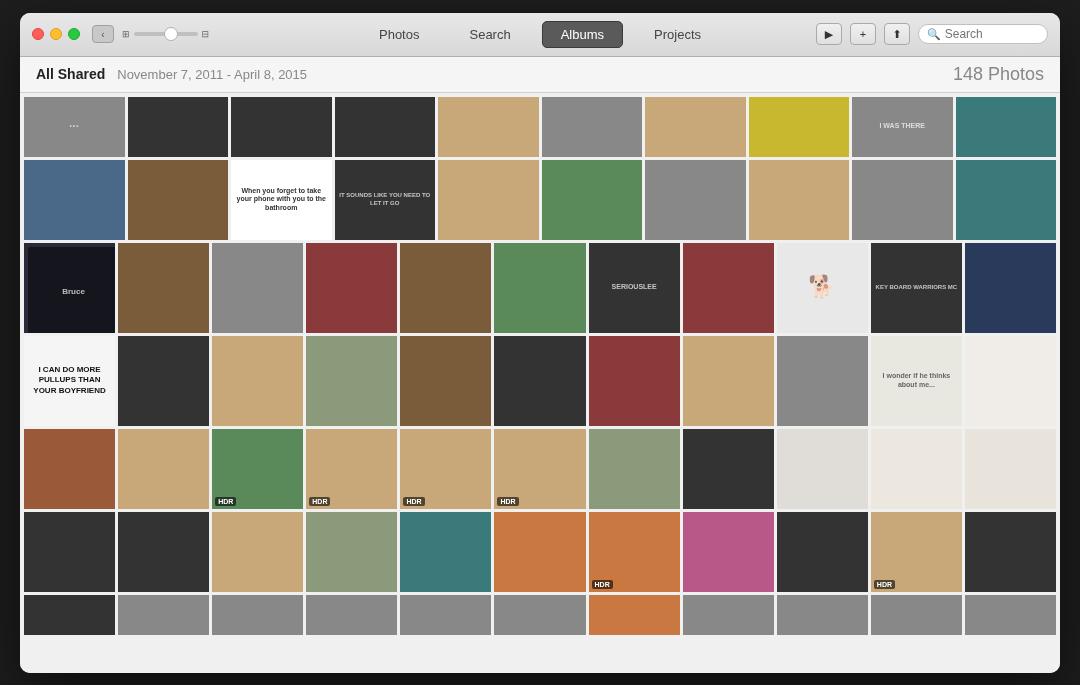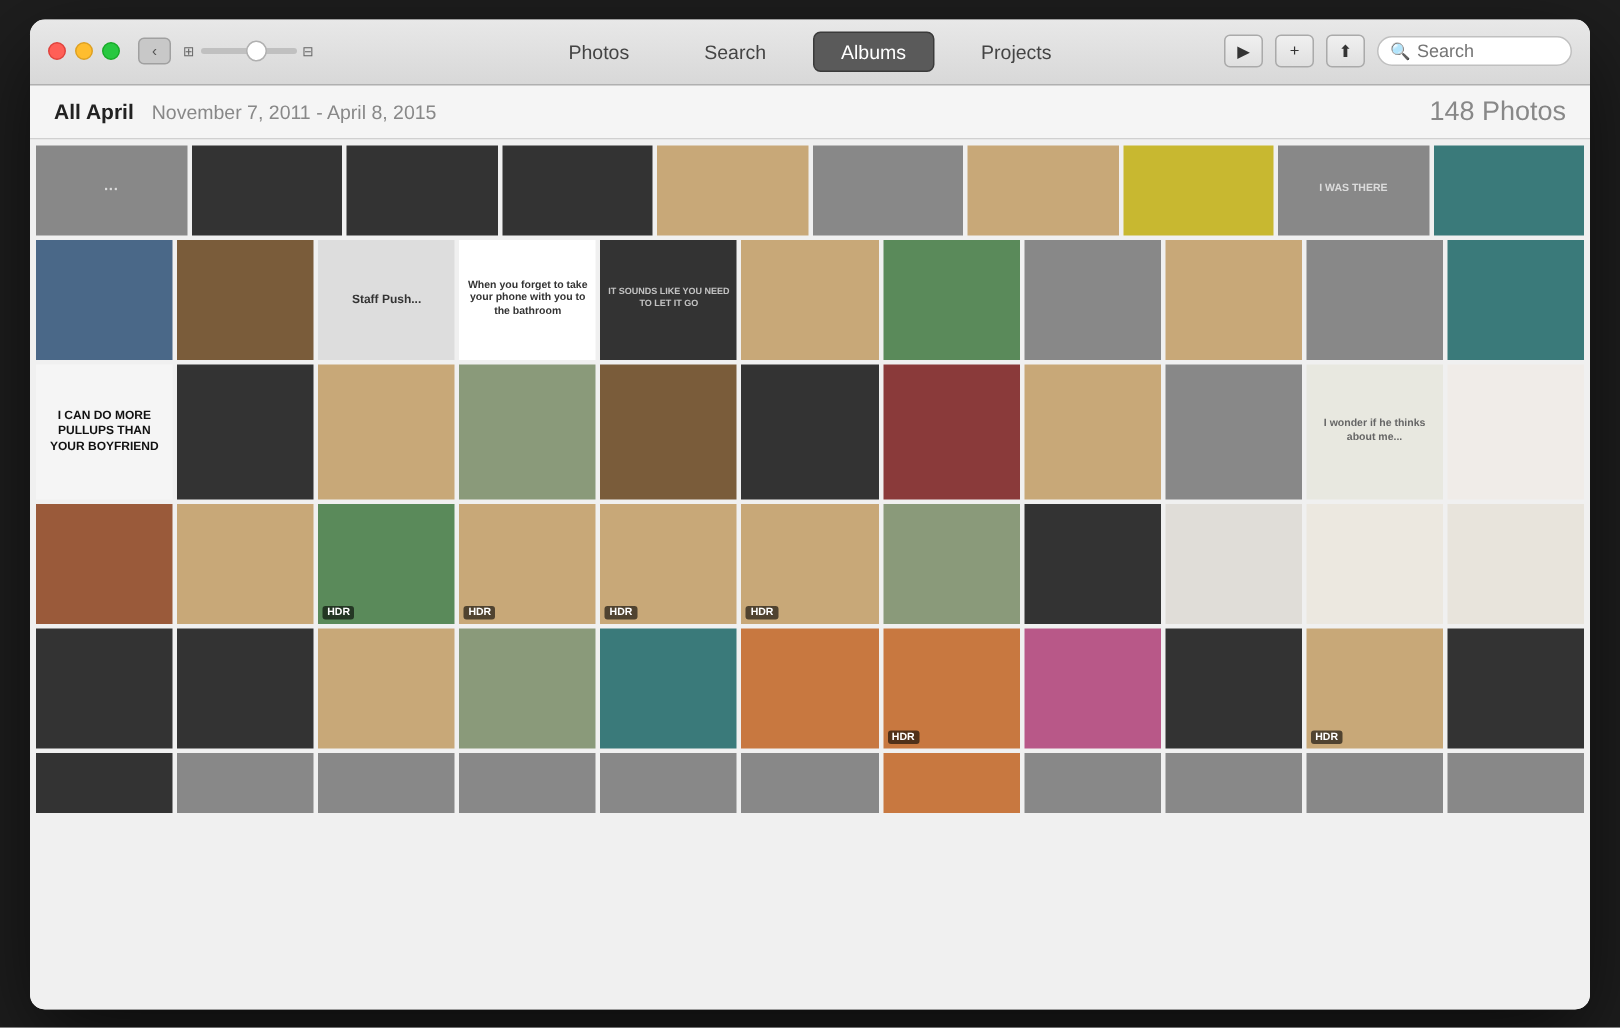--- a/index.html
+++ b/index.html
@@ -312,21 +312,21 @@
       <div class="toolbar-btn">+</div>
       <div class="toolbar-btn">⬆</div>
       <div class="search-box">
         <span class="search-icon-sym">🔍</span>
         <input type="text" placeholder="Search" style="">
       </div>
     </div>
   </div>
 
   <div class="subheader">
-    <span class="subheader-title">All April</span>
+    <span class="subheader-title">All Shared</span>
     <span class="subheader-date">November 7, 2011 - April 8, 2015</span>
     <span class="subheader-count">148 Photos</span>
   </div>
 
   <div class="photo-grid-container">
 
     <div class="photo-row" style="height: 60px;">
       <div class="photo-cell p-gray">
         <div class="photo-placeholder">···</div>
       </div>
@@ -339,37 +339,56 @@
       <div class="photo-cell p-yellow"></div>
       <div class="photo-cell p-gray">
         <div class="photo-placeholder" style="font-size:7px;">I WAS THERE</div>
       </div>
       <div class="photo-cell p-teal"></div>
     </div>
 
     <div class="photo-row" style="height: 80px;">
       <div class="photo-cell p-blue"></div>
       <div class="photo-cell p-brown"></div>
-      <div class="photo-cell p-white" style="background:#ddd;">
-        <div class="photo-placeholder" style="color:#333;font-size:8px;">Staff Push...</div>
-      </div>
       <div class="photo-cell p-meme-bg">
         <div class="photo-placeholder" style="font-size:7px;color:#333;">When you forget to take your phone with you to the bathroom</div>
       </div>
       <div class="photo-cell p-dark">
         <div class="photo-placeholder" style="font-size:6px;">IT SOUNDS LIKE YOU NEED TO LET IT GO</div>
       </div>
       <div class="photo-cell p-tan"></div>
       <div class="photo-cell p-green"></div>
       <div class="photo-cell p-gray"></div>
       <div class="photo-cell p-tan"></div>
       <div class="photo-cell p-gray"></div>
       <div class="photo-cell p-teal"></div>
     </div>
 
+    <div class="photo-row" style="height: 90px;">
+      <div class="photo-cell p-dark">
+        <div class="photo-placeholder" style="font-size:8px;position:absolute;top:4px;left:4px;background:rgba(0,0,0,0.5);padding:1px 3px;border-radius:2px;">Bruce</div>
+        <div style="width:100%;height:100%;background:#2a2a3a;"></div>
+      </div>
+      <div class="photo-cell p-brown"></div>
+      <div class="photo-cell p-gray"></div>
+      <div class="photo-cell p-red"></div>
+      <div class="photo-cell p-brown"></div>
+      <div class="photo-cell p-green"></div>
+      <div class="photo-cell p-dark">
+        <div class="photo-placeholder" style="font-size:7px;font-weight:bold;">SERIOUSLEE</div>
+      </div>
+      <div class="photo-cell p-red"></div>
+      <div class="photo-cell p-white">
+        <div class="photo-placeholder" style="font-size:22px;">🐕</div>
+      </div>
+      <div class="photo-cell p-dark">
+        <div class="photo-placeholder" style="font-size:6px;">KEY BOARD WARRIORS MC</div>
+      </div>
+      <div class="photo-cell p-navy"></div>
+    </div>
 
     <div class="photo-row" style="height: 90px;">
       <div class="photo-cell p-black-w">
         <div class="photo-placeholder" style="font-size:8px;color:#111;font-weight:bold;line-height:1.3;">I CAN DO MORE PULLUPS THAN YOUR BOYFRIEND</div>
       </div>
       <div class="photo-cell p-dark"></div>
       <div class="photo-cell p-tan"></div>
       <div class="photo-cell p-sage"></div>
       <div class="photo-cell p-brown"></div>
       <div class="photo-cell p-dark"></div>

